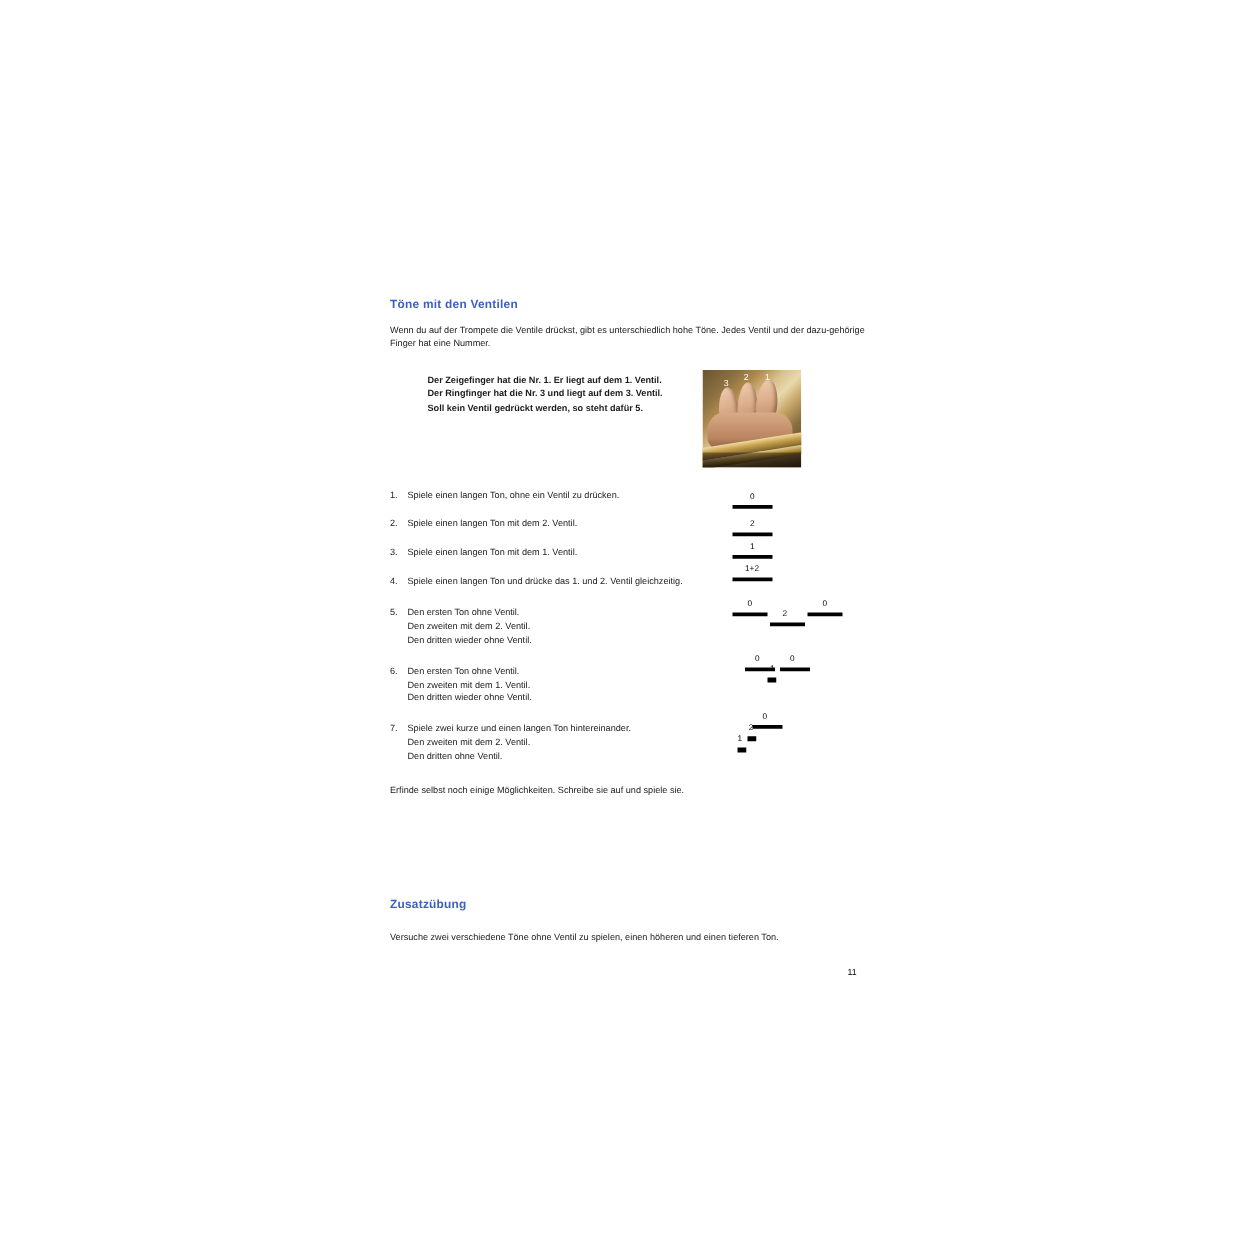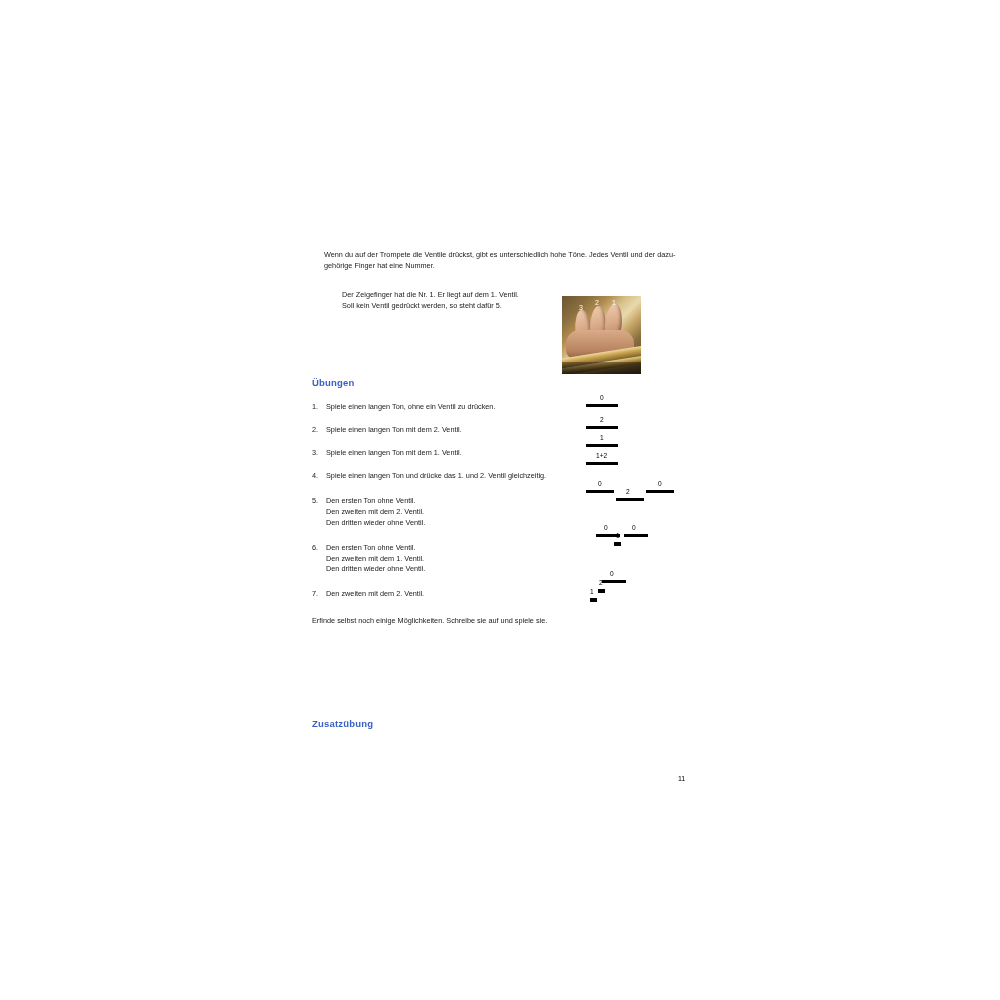--- a/index.html
+++ b/index.html
@@ -30,29 +30,29 @@
   h2.section-head {
     font-size: 9.5px;
     font-weight: bold;
     color: #3a5fc0;
     margin: 0 0 10px 0;
     letter-spacing: 0.2px;
   }
   p.body-text {
     font-size: 7.3px;
     line-height: 1.45;
-    margin: 12px;
+    margin: 0;
     color: #1a1a1a;
   }
   .indent-block {
     margin: 18px 0 0 30px;
     font-size: 7.3px;
     line-height: 1.55;
   }
-  .indent-block div { white-space: nowrap; }
+  .indent-block div { white-space: nowrap; font-weight: bold; }
 
   .photo-wrap {
     position: absolute;
     left: 562px;
     top: 296px;
     width: 79px;
     height: 78px;
     overflow: hidden;
     border: 0;
   }
@@ -155,45 +155,46 @@
     font-size: 7px;
     color: #000;
   }
 </style>
 </head>
 <body>
 
 <div class="page">
 
   <div class="content">
+    <h2 class="section-head">Töne mit den Ventilen</h2>
     <p class="body-text">Wenn du auf der Trompete die Ventile drückst, gibt es unterschiedlich hohe Töne. Jedes Ventil und der dazu-gehörige Finger hat eine Nummer.</p>
 
     <div class="indent-block">
       <div>Der Zeigefinger hat die Nr. 1. Er liegt auf dem 1. Ventil.</div>
+      <div>Der Ringfinger hat die Nr. 3 und liegt auf dem 3. Ventil.</div>
       <div>Soll kein Ventil gedrückt werden, so steht dafür 5.</div>
     </div>
   </div>
 
   <div class="photo-wrap">
     <div class="photo">
       <div class="finger f3"></div>
       <div class="finger f2"></div>
       <div class="finger f1"></div>
       <div class="hand"></div>
       <div class="tube"></div>
       <div class="tube2"></div>
       <div class="dark-bottom"></div>
       <div class="photo-num" style="left:17px; top:8px;">3</div>
       <div class="photo-num" style="left:33px; top:3px;">2</div>
       <div class="photo-num" style="left:50px; top:3px;">1</div>
     </div>
   </div>
 
   <div class="content" style="top:377px;">
-    <h2 class="section-head">Übungen</h2>
 
     <ul class="ex-list">
       <li class="ex-item" style="margin-bottom:12px;">
         <span class="ex-num">1.</span>
         <span class="ex-sub">Spiele einen langen Ton, ohne ein Ventil zu drücken.</span>
       </li>
       <li class="ex-item" style="margin-bottom:12px;">
         <span class="ex-num">2.</span>
         <span class="ex-sub">Spiele einen langen Ton mit dem 2. Ventil.</span>
       </li>
@@ -212,21 +213,23 @@
         <span class="ex-sub">Den dritten wieder ohne Ventil.</span>
       </li>
       <li class="ex-item" style="margin-bottom:14px;">
         <span class="ex-num">6.</span>
         <span class="ex-sub">Den ersten Ton ohne Ventil.</span>
         <span class="ex-sub">Den zweiten mit dem 1. Ventil.</span>
         <span class="ex-sub">Den dritten wieder ohne Ventil.</span>
       </li>
       <li class="ex-item" style="margin-bottom:10px;">
         <span class="ex-num">7.</span>
+        <span class="ex-sub">Spiele zwei kurze und einen langen Ton hintereinander.</span>
         <span class="ex-sub">Den zweiten mit dem 2. Ventil.</span>
+        <span class="ex-sub">Den dritten ohne Ventil.</span>
       </li>
     </ul>
 
     <div class="closing">Erfinde selbst noch einige Möglichkeiten. Schreibe sie auf und spiele sie.</div>
   </div>
 
   <div class="fig" style="left:586px; top:394px; width:60px; height:16px;">
     <div class="note-lbl" style="left:14px; top:0px;">0</div>
     <div class="note-bar" style="left:0px; top:10px; width:32px; height:3px;"></div>
   </div>
@@ -268,16 +271,17 @@
     <div class="note-lbl" style="left:20px; top:0px;">0</div>
     <div class="note-bar" style="left:12px; top:10px; width:24px; height:3px;"></div>
     <div class="note-lbl" style="left:9px; top:9px;">2</div>
     <div class="note-bar" style="left:8px; top:19px; width:7px; height:4px;"></div>
     <div class="note-lbl" style="left:0px; top:18px;">1</div>
     <div class="note-bar" style="left:0px; top:28px; width:7px; height:4px;"></div>
   </div>
 
   <div class="zusatz">
     <h2 class="section-head">Zusatzübung</h2>
+    <p class="body-text" style="margin-top:16px;">Versuche zwei verschiedene Töne ohne Ventil zu spielen, einen höheren und einen tieferen Ton.</p>
   </div>
 
   <div class="page-num">11</div>
 </div>
 
 </body></html>

